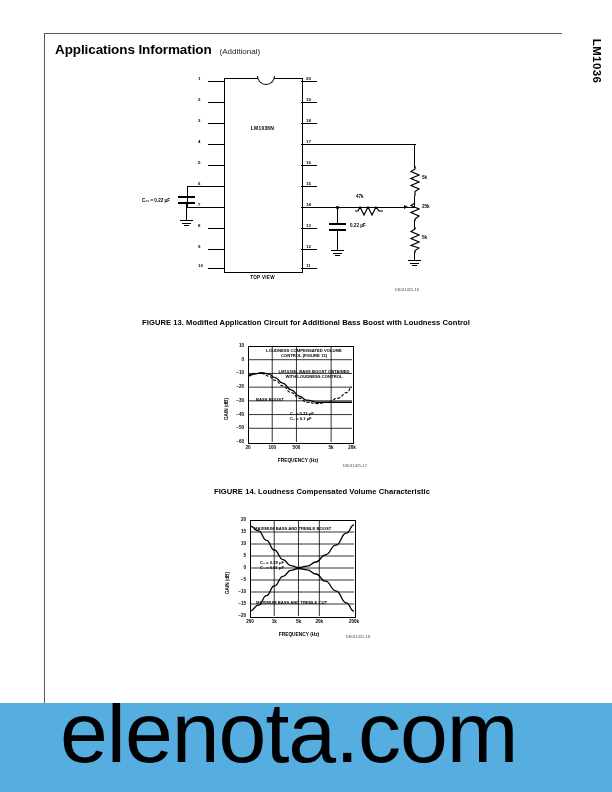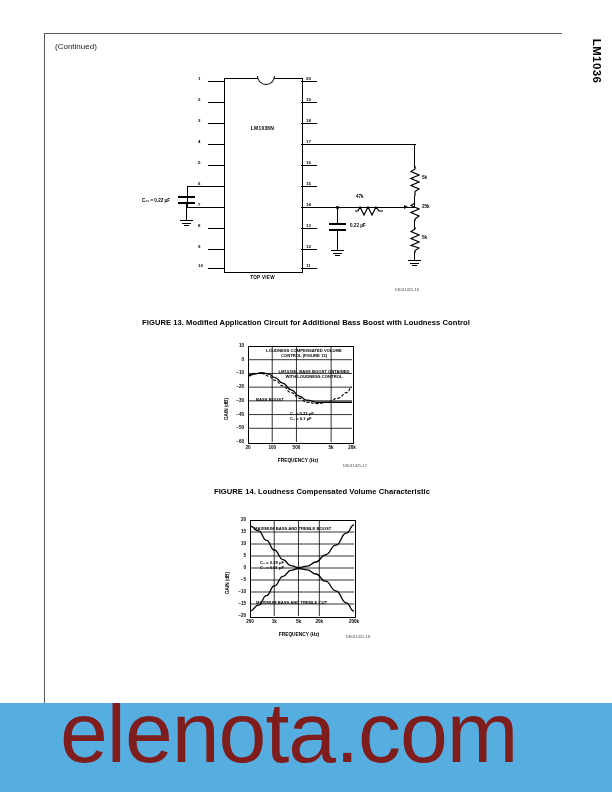--- a/index.html
+++ b/index.html
@@ -82,40 +82,41 @@
   .plot .anno{position:absolute;font-size:4.2px;font-weight:bold;white-space:nowrap;line-height:1.25;}
   .plot svg{position:absolute;left:0;top:0;overflow:visible;}
 
   
   .wm{
     position:absolute;left:0;top:703px;width:612px;height:89px;
     background:#56addf;overflow:hidden;
   }
   .wm span{
     position:absolute;left:60px;top:-20px;
-    font-size:86px;color:#7f1d1d;letter-spacing:-1px;
+    font-size:86px;color:#000000;letter-spacing:-1px;
     font-family:"Liberation Sans", sans-serif;
   }
   .footer-url{position:absolute;right:52px;top:746px;font-size:5.4px;color:#333;}
 </style>
 </head>
 <body>
 
 <div class="page">
 
   <div class="rule-top"></div>
   <div class="rule-vert"></div>
   <div class="rule-bottom"></div>
 
   <div class="side-tab">
     <span>LM1036</span>
   </div>
 
   <div class="hdr">
-    <div class="cont">(Continued)</div>
+    <h1>Applications Information</h1>
+    <div class="cont">(Additional)</div>
   </div>
 
   <div id="fig13">
 
     <div class="ic"></div>
     <div class="notch"></div>
     <div class="icname">LM1036N</div>
     <div class="topview">TOP VIEW</div>
 
     <div class="pin pinL" style="top:11px"></div>

